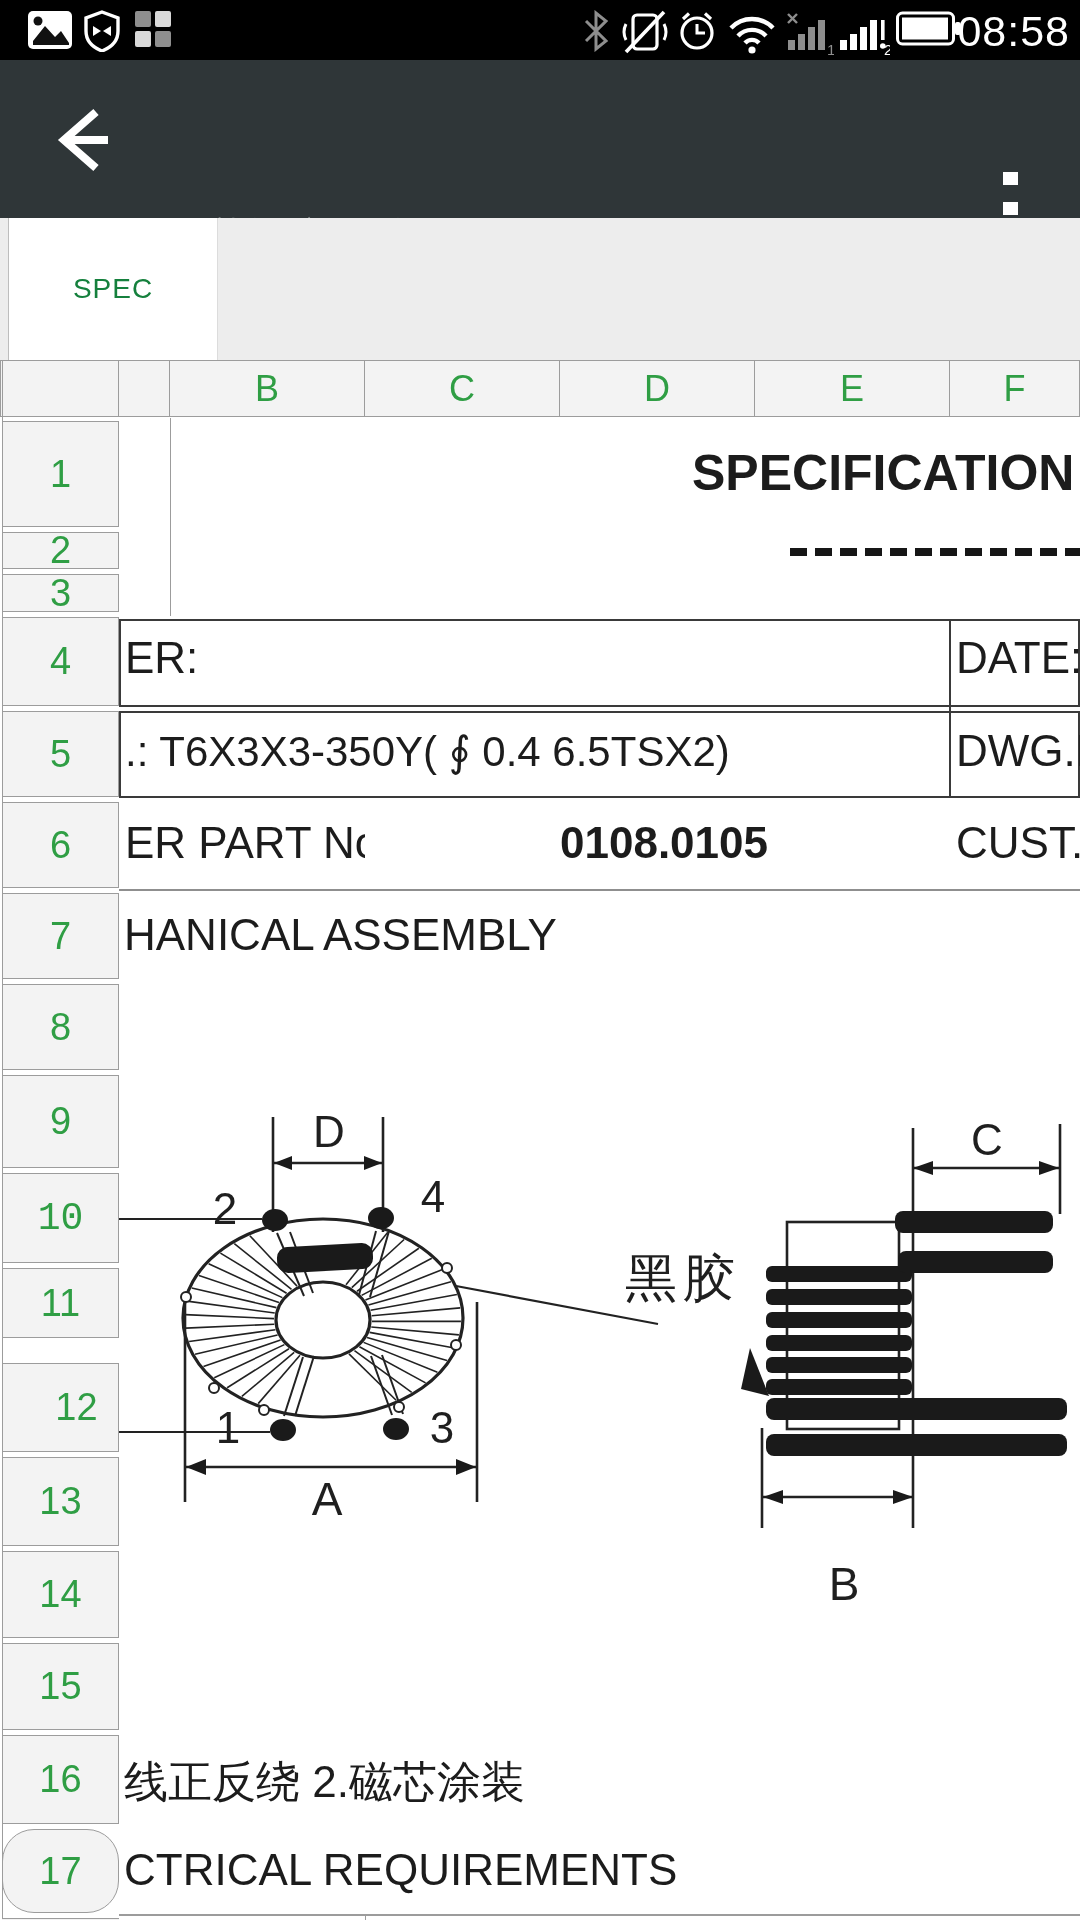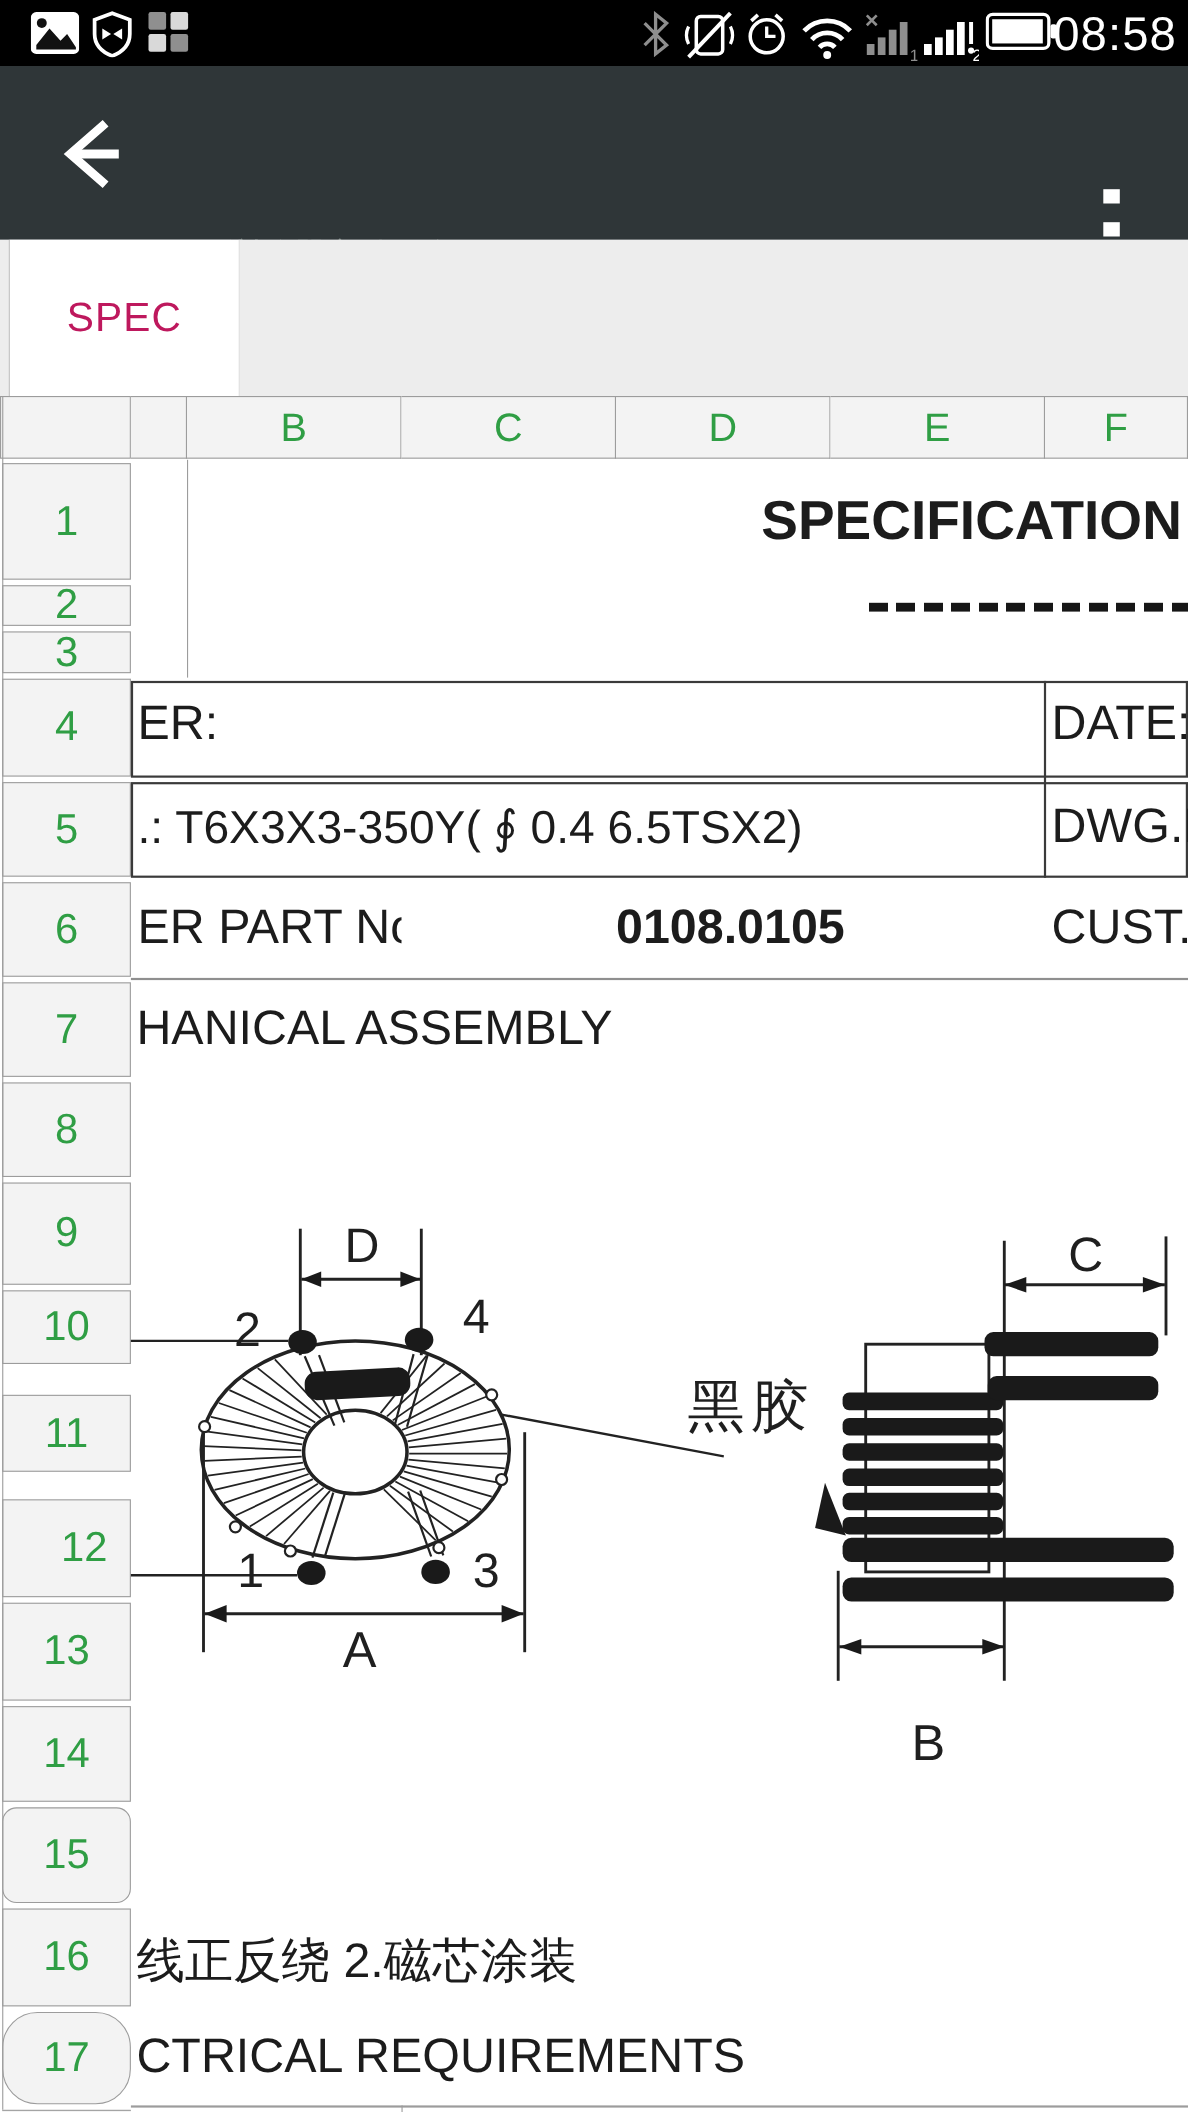--- a/index.html
+++ b/index.html
@@ -11,21 +11,21 @@
   .statusbar svg{position:absolute;top:10px;}
   .time{position:absolute;right:10px;top:7px;color:#fff;font-size:43px;font-weight:400;letter-spacing:1px;}
   
   .appbar{position:absolute;left:0;top:60px;width:1080px;height:158px;background:#2f3638;}
   .appbar-title{position:absolute;left:160px;top:86px;width:830px;color:#eef1ef;font-size:48px;white-space:nowrap;overflow:hidden;}
   .appbar-sub{position:absolute;left:160px;top:152px;color:#8d9694;font-size:30px;white-space:nowrap;}
   
   .tabbar{position:absolute;left:0;top:218px;width:1080px;height:142px;background:#ededed;}
   .tab-active{position:absolute;left:9px;top:0;width:208px;height:142px;background:#fff;border-right:1px solid #dcdcdc;
     display:flex;align-items:center;justify-content:center;}
-  .tab-active span{color:#be185d;font-size:37px;letter-spacing:1px;}
+  .tab-active span{color:#15803d;font-size:28px;letter-spacing:1px;}
   .tab-leftline{position:absolute;left:8px;top:0;width:1px;height:142px;background:#bdbdbd;}
   
   .sheet{position:absolute;left:0;top:360px;width:1080px;height:1560px;background:#fff;}
   .colhdr{position:absolute;top:0;height:57px;background:#f3f3f3;border:1px solid #9c9c9c;border-left:none;
     display:flex;align-items:center;justify-content:center;color:#2f9e44;font-size:36px;box-sizing:border-box;}
   .colhdr-first{border-left:1px solid #9c9c9c;}
   .rowhdr{position:absolute;left:2px;width:117px;background:#f3f3f3;border:1px solid #9c9c9c;
     display:flex;align-items:center;justify-content:center;color:#2f9e44;font-size:38px;box-sizing:border-box;}
   .ct{position:absolute;color:#1c1c1c;font-size:44px;white-space:nowrap;}
   .clip{overflow:hidden;}
@@ -142,26 +142,26 @@
     <div id="rowhead">
         <div class="rowhdr" style="top: 61px; height: 106px;">1</div>
         <div class="rowhdr" style="top: 172px; height: 37px;">2</div>
         <div class="rowhdr" style="top: 214px; height: 38px;">3</div>
         <div class="rowhdr" style="top: 257px; height: 89px;">4</div>
         <div class="rowhdr" style="top: 351px; height: 86px;">5</div>
         <div class="rowhdr" style="top: 442px; height: 86px;">6</div>
         <div class="rowhdr" style="top: 533px; height: 86px;">7</div>
         <div class="rowhdr" style="top: 624px; height: 86px;">8</div>
         <div class="rowhdr" style="top: 715px; height: 93px;">9</div>
-        <div class="rowhdr" style="top: 813px; height: 67px;">10</div>
+        <div class="rowhdr" style="top: 813px; height: 90px; font-family: Liberation Mono, monospace;">10</div>
         <div class="rowhdr" style="top: 908px; height: 70px;">11</div>
         <div class="rowhdr" style="top: 1003px; height: 89px; padding-left: 32px;">12</div>
         <div class="rowhdr" style="top: 1097px; height: 89px;">13</div>
         <div class="rowhdr" style="top: 1191px; height: 87px;">14</div>
-        <div class="rowhdr" style="top: 1283px; height: 87px; border-radius: 13px;">15</div>
+        <div class="rowhdr" style="top: 1283px; height: 87px;">15</div>
         <div class="rowhdr" style="top: 1375px; height: 89px;">16</div>
         <div class="rowhdr" style="top: 1469px; height: 84px; border-radius: 32px;">17</div>
       </div>
   </div>
 
   <div class="vline" style="left:2px;top:360px;width:1px;height:1558px"></div>
 
   <div class="vline" style="left:170px;top:418px;width:1px;height:198px"></div>
 
   <div class="ct bold" style="left:692px;top:444px;font-size:50px;letter-spacing:0px;">SPECIFICATION</div>

